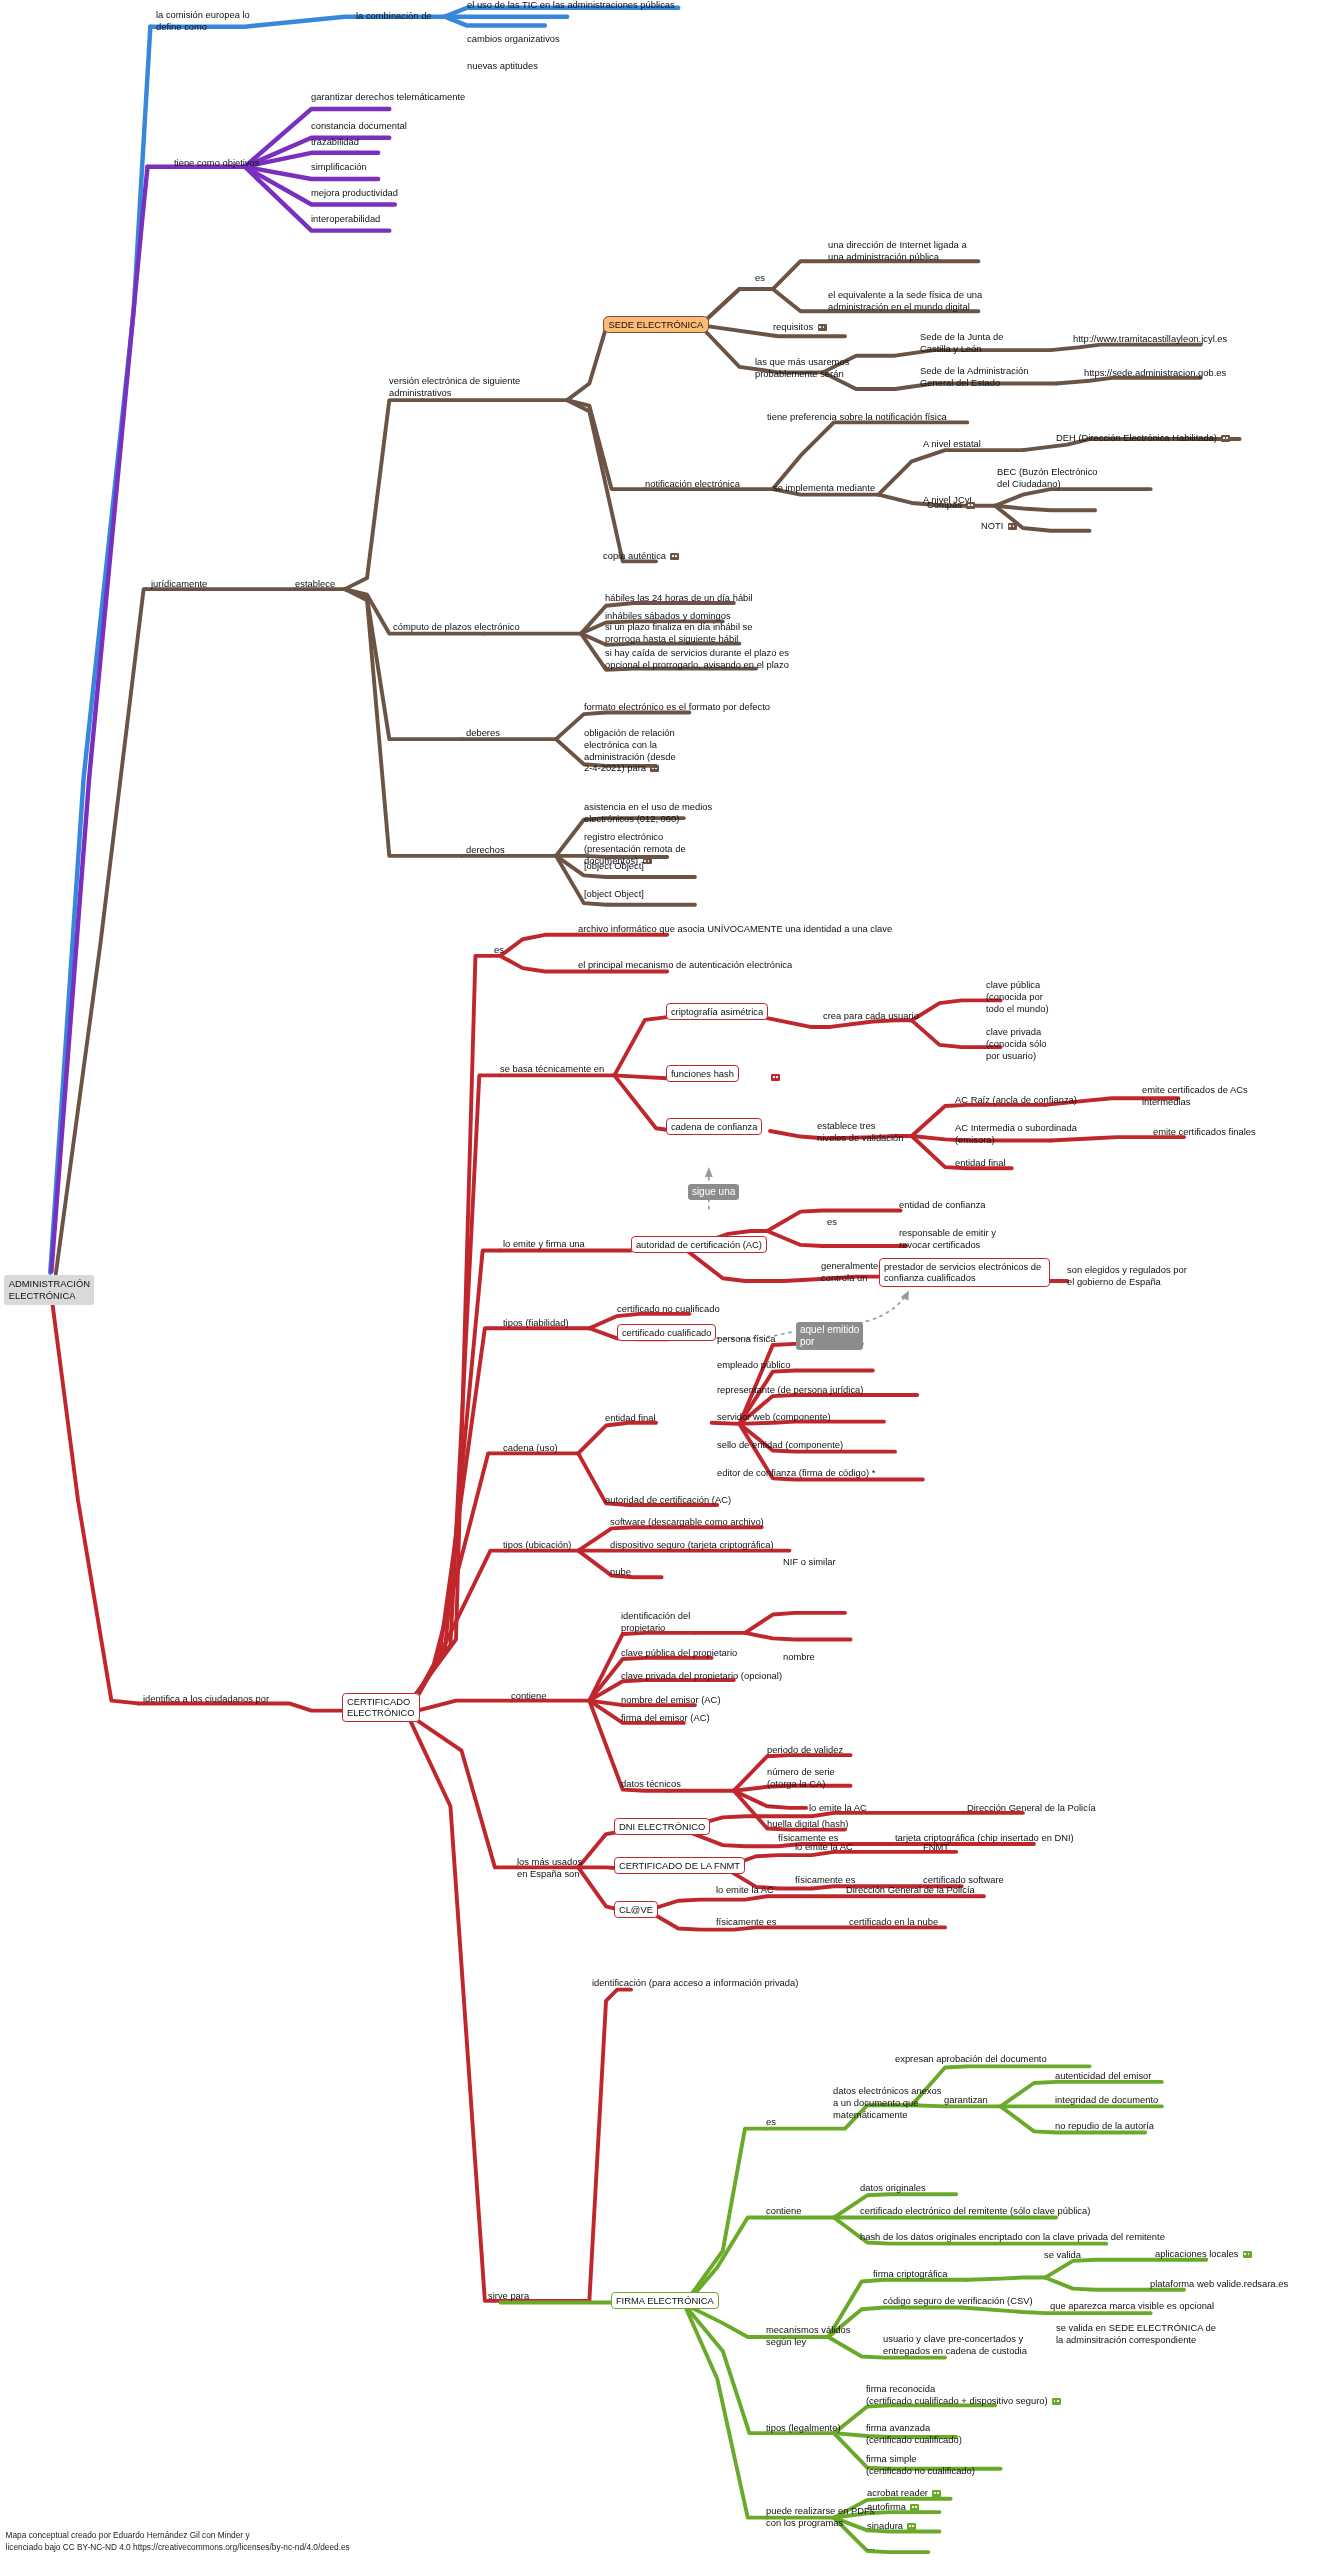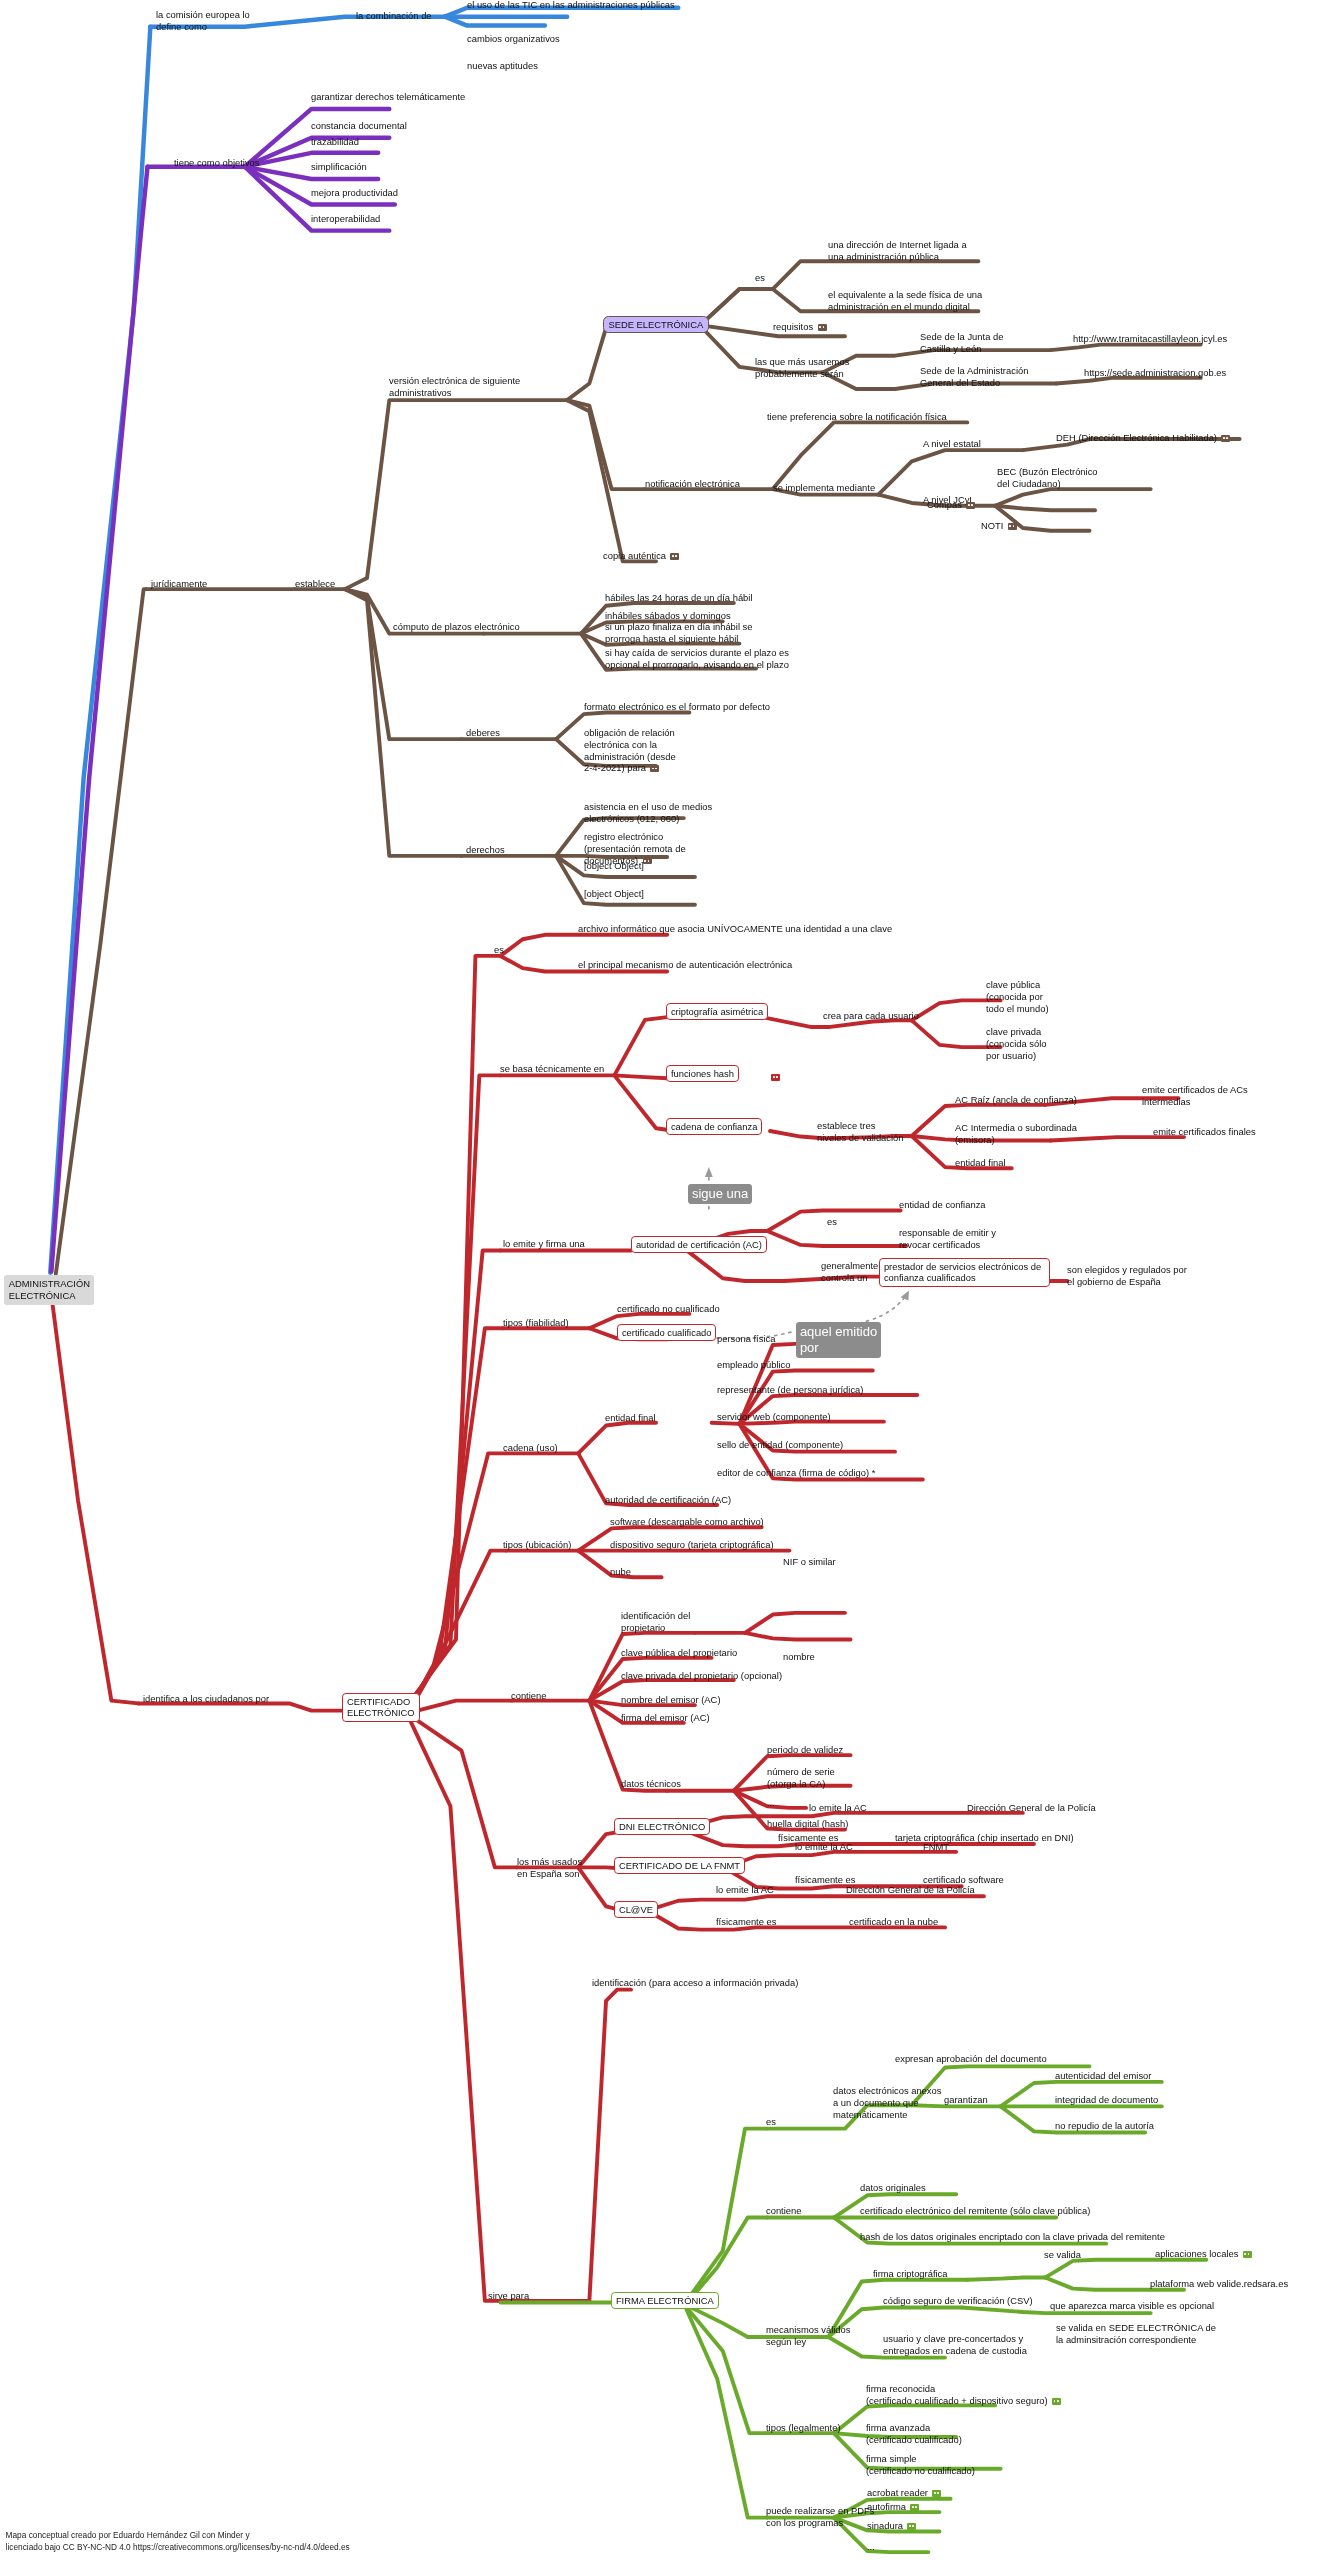--- a/index.html
+++ b/index.html
@@ -3,22 +3,22 @@
 <meta charset="utf-8">
 <style>
   html,body{margin:0;padding:0;background:#ffffff;}
   body{font-family:"Liberation Sans",sans-serif;}
   #stage{position:relative;width:1331px;height:2576px;background:#fff;overflow:hidden;}
   #wires{position:absolute;left:0;top:0;width:1331px;height:2576px;pointer-events:none;}
   .nd{position:absolute;font-size:9.4px;line-height:1.25;color:#111;white-space:pre;}
   .root{background:#d9d9d9;border-radius:2.8px;padding:2.8px 4.4px;font-size:9.4px;color:#111;line-height:1.3;}
   .boxr{border:1.7px solid #c0272d;border-radius:3.9px;background:#fff;padding:1.7px 3.9px;}
   .boxg{border:1.7px solid #6aaa2a;border-radius:3.9px;background:#fff;padding:1.7px 3.9px;}
-  .boxb{border:1.7px solid #6b5444;border-radius:5.6px;background:#c4b5fd;padding:1.7px 4.4px;}
-  .rel{background:#8c8c8c;color:#fff;border-radius:3.3px;padding:2.2px 3.9px;font-size:13px;line-height:1.2;}
+  .boxb{border:1.7px solid #6b5444;border-radius:5.6px;background:#fdba74;padding:1.7px 4.4px;}
+  .rel{background:#8c8c8c;color:#fff;border-radius:3.3px;padding:2.2px 3.9px;font-size:10px;line-height:1.2;}
   .note{display:inline-block;width:9px;height:6.7px;vertical-align:middle;border-radius:1.1px;margin-left:4.4px;position:relative;}
   .note::before{content:"";position:absolute;left:1.7px;top:2.2px;width:1.7px;height:1.7px;background:#fff;border-radius:50%;}
   .note::after{content:"";position:absolute;left:5px;top:2.2px;width:1.7px;height:1.7px;background:#fff;border-radius:50%;}
   .note.brown{background:#6b5444;}
   .note.red{background:#c0272d;}
   .note.green{background:#6aaa2a;}
   .footer{position:absolute;left:5.6px;top:2529px;font-size:8.3px;color:#222;line-height:1.45;}
 </style>
 </head>
 <body>

